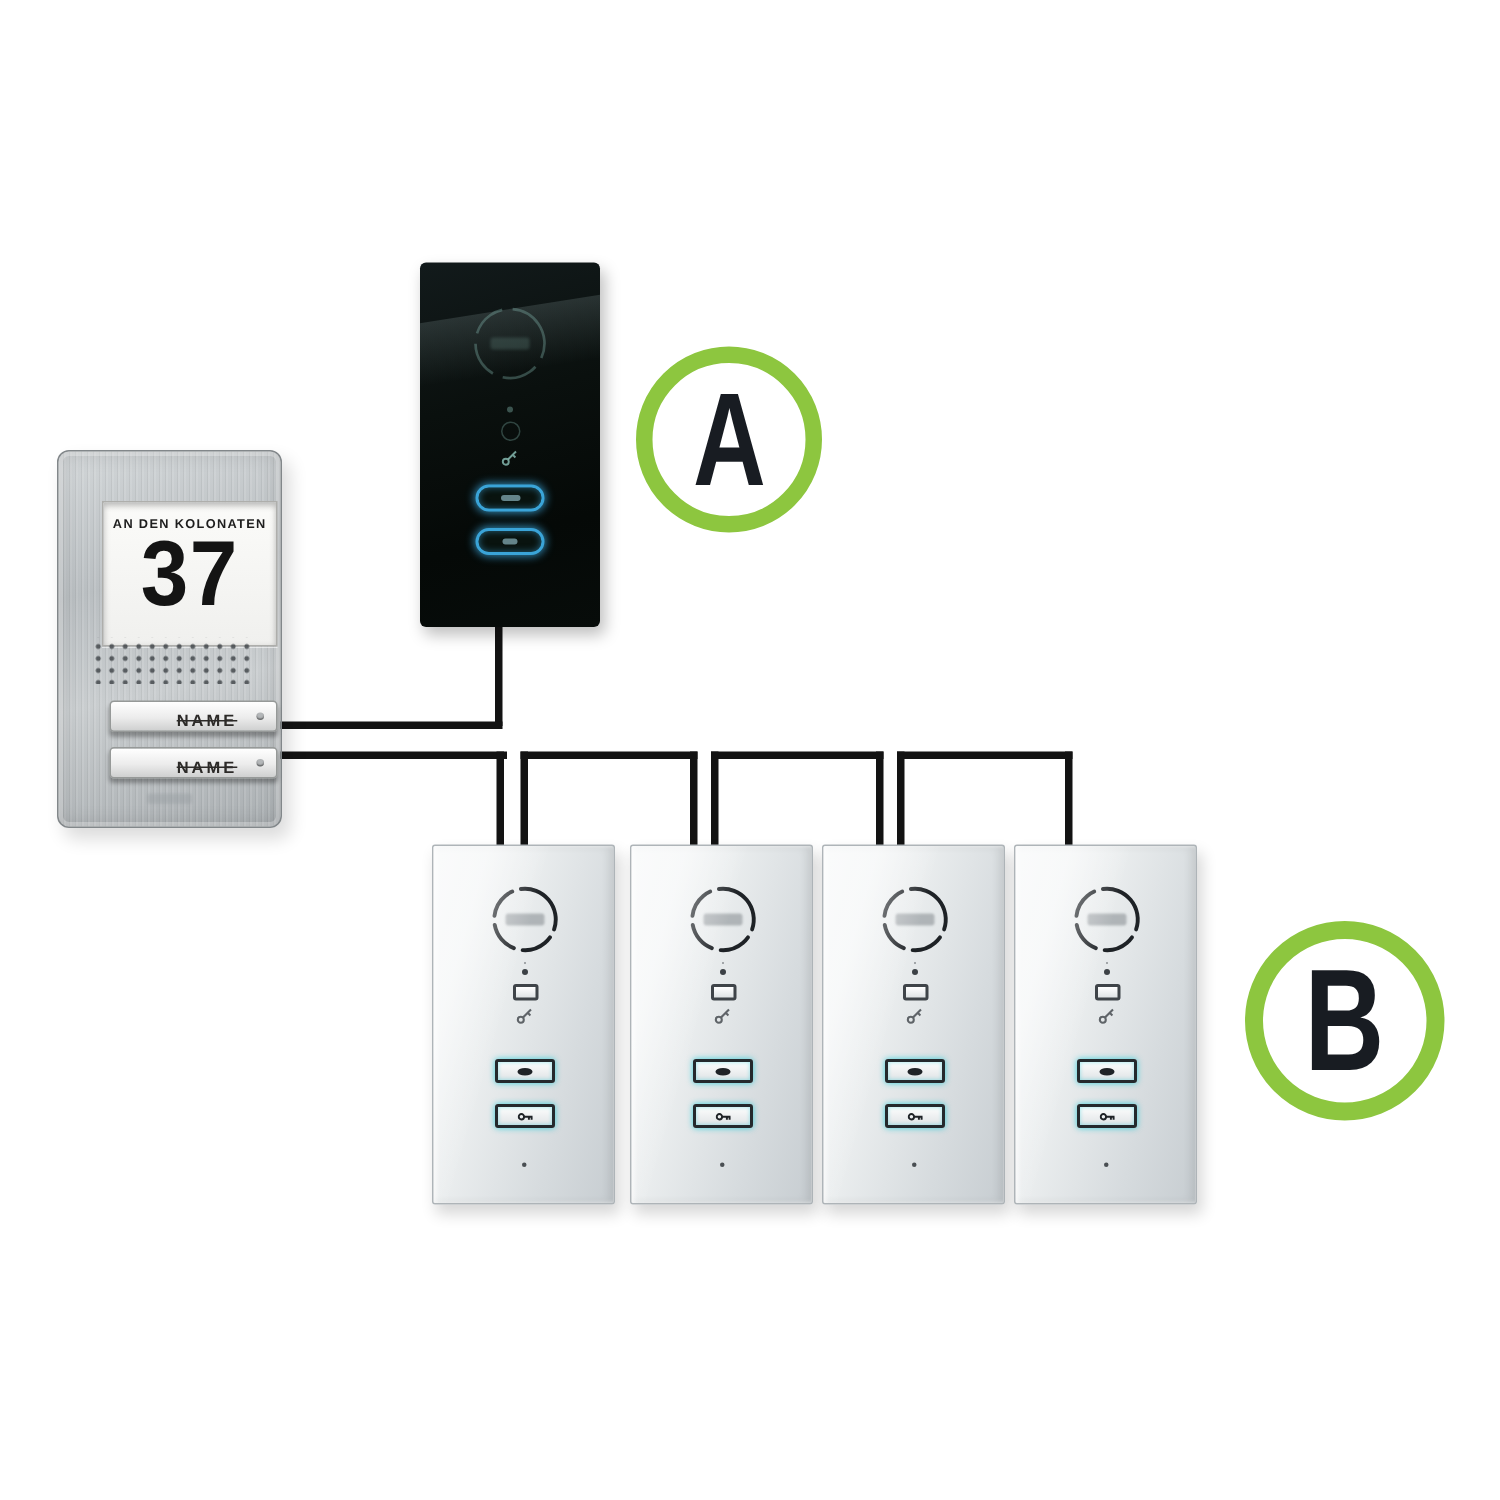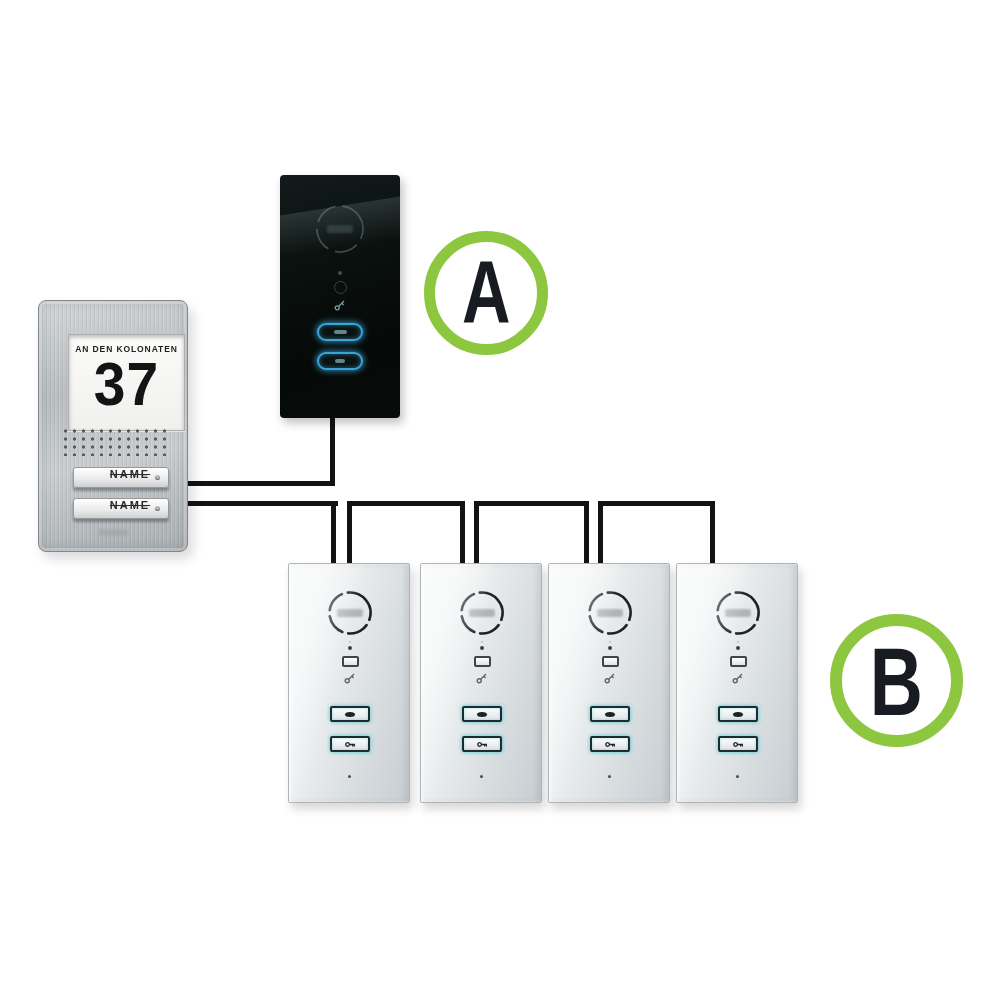--- a/index.html
+++ b/index.html
@@ -41,25 +41,25 @@
     margin-top: 1px; font-size: 57px; font-weight: bold; line-height: 1;
     letter-spacing: 1px; color: #141414; transform: scaleY(1.08);
     filter: blur(.2px);
   }
   .grille {
     position: absolute; left: 20px; top: 124px; width: 112px; height: 31px;
     background-image: radial-gradient(circle, #44494d 1.4px, rgba(0,0,0,0) 1.9px);
     background-size: 9px 8px; background-position: 2px 2px; opacity: .85;
   }
   .name-btn {
-    position: absolute; left: 34px; width: 96px; height: 21px;
+    position: absolute; left: 34px; width: 112px; height: 21px;
     background: linear-gradient(180deg, #ffffff, #ececec 55%, #cfd0d0);
     border: 1px solid #969998; border-radius: 3px;
     box-shadow: 0 3px 3px rgba(0,0,0,.32);
-    display: flex; align-items: flex-start; justify-content: center; padding-left: 18px;
+    display: flex; align-items: flex-end; justify-content: center; padding-left: 18px;
   }
   .name-btn.one { top: 166px; }
   .name-btn.two { top: 197px; }
   .name-btn .label {
     font-size: 11px; font-weight: bold; letter-spacing: 2px; color: #2c2a28;
     text-decoration: line-through; filter: blur(.4px);
   }
   .screw {
     position: absolute; right: 8px; top: 50%; width: 5px; height: 5px;
     margin-top: -2.5px; border-radius: 50%; background: #b4b7b9;

